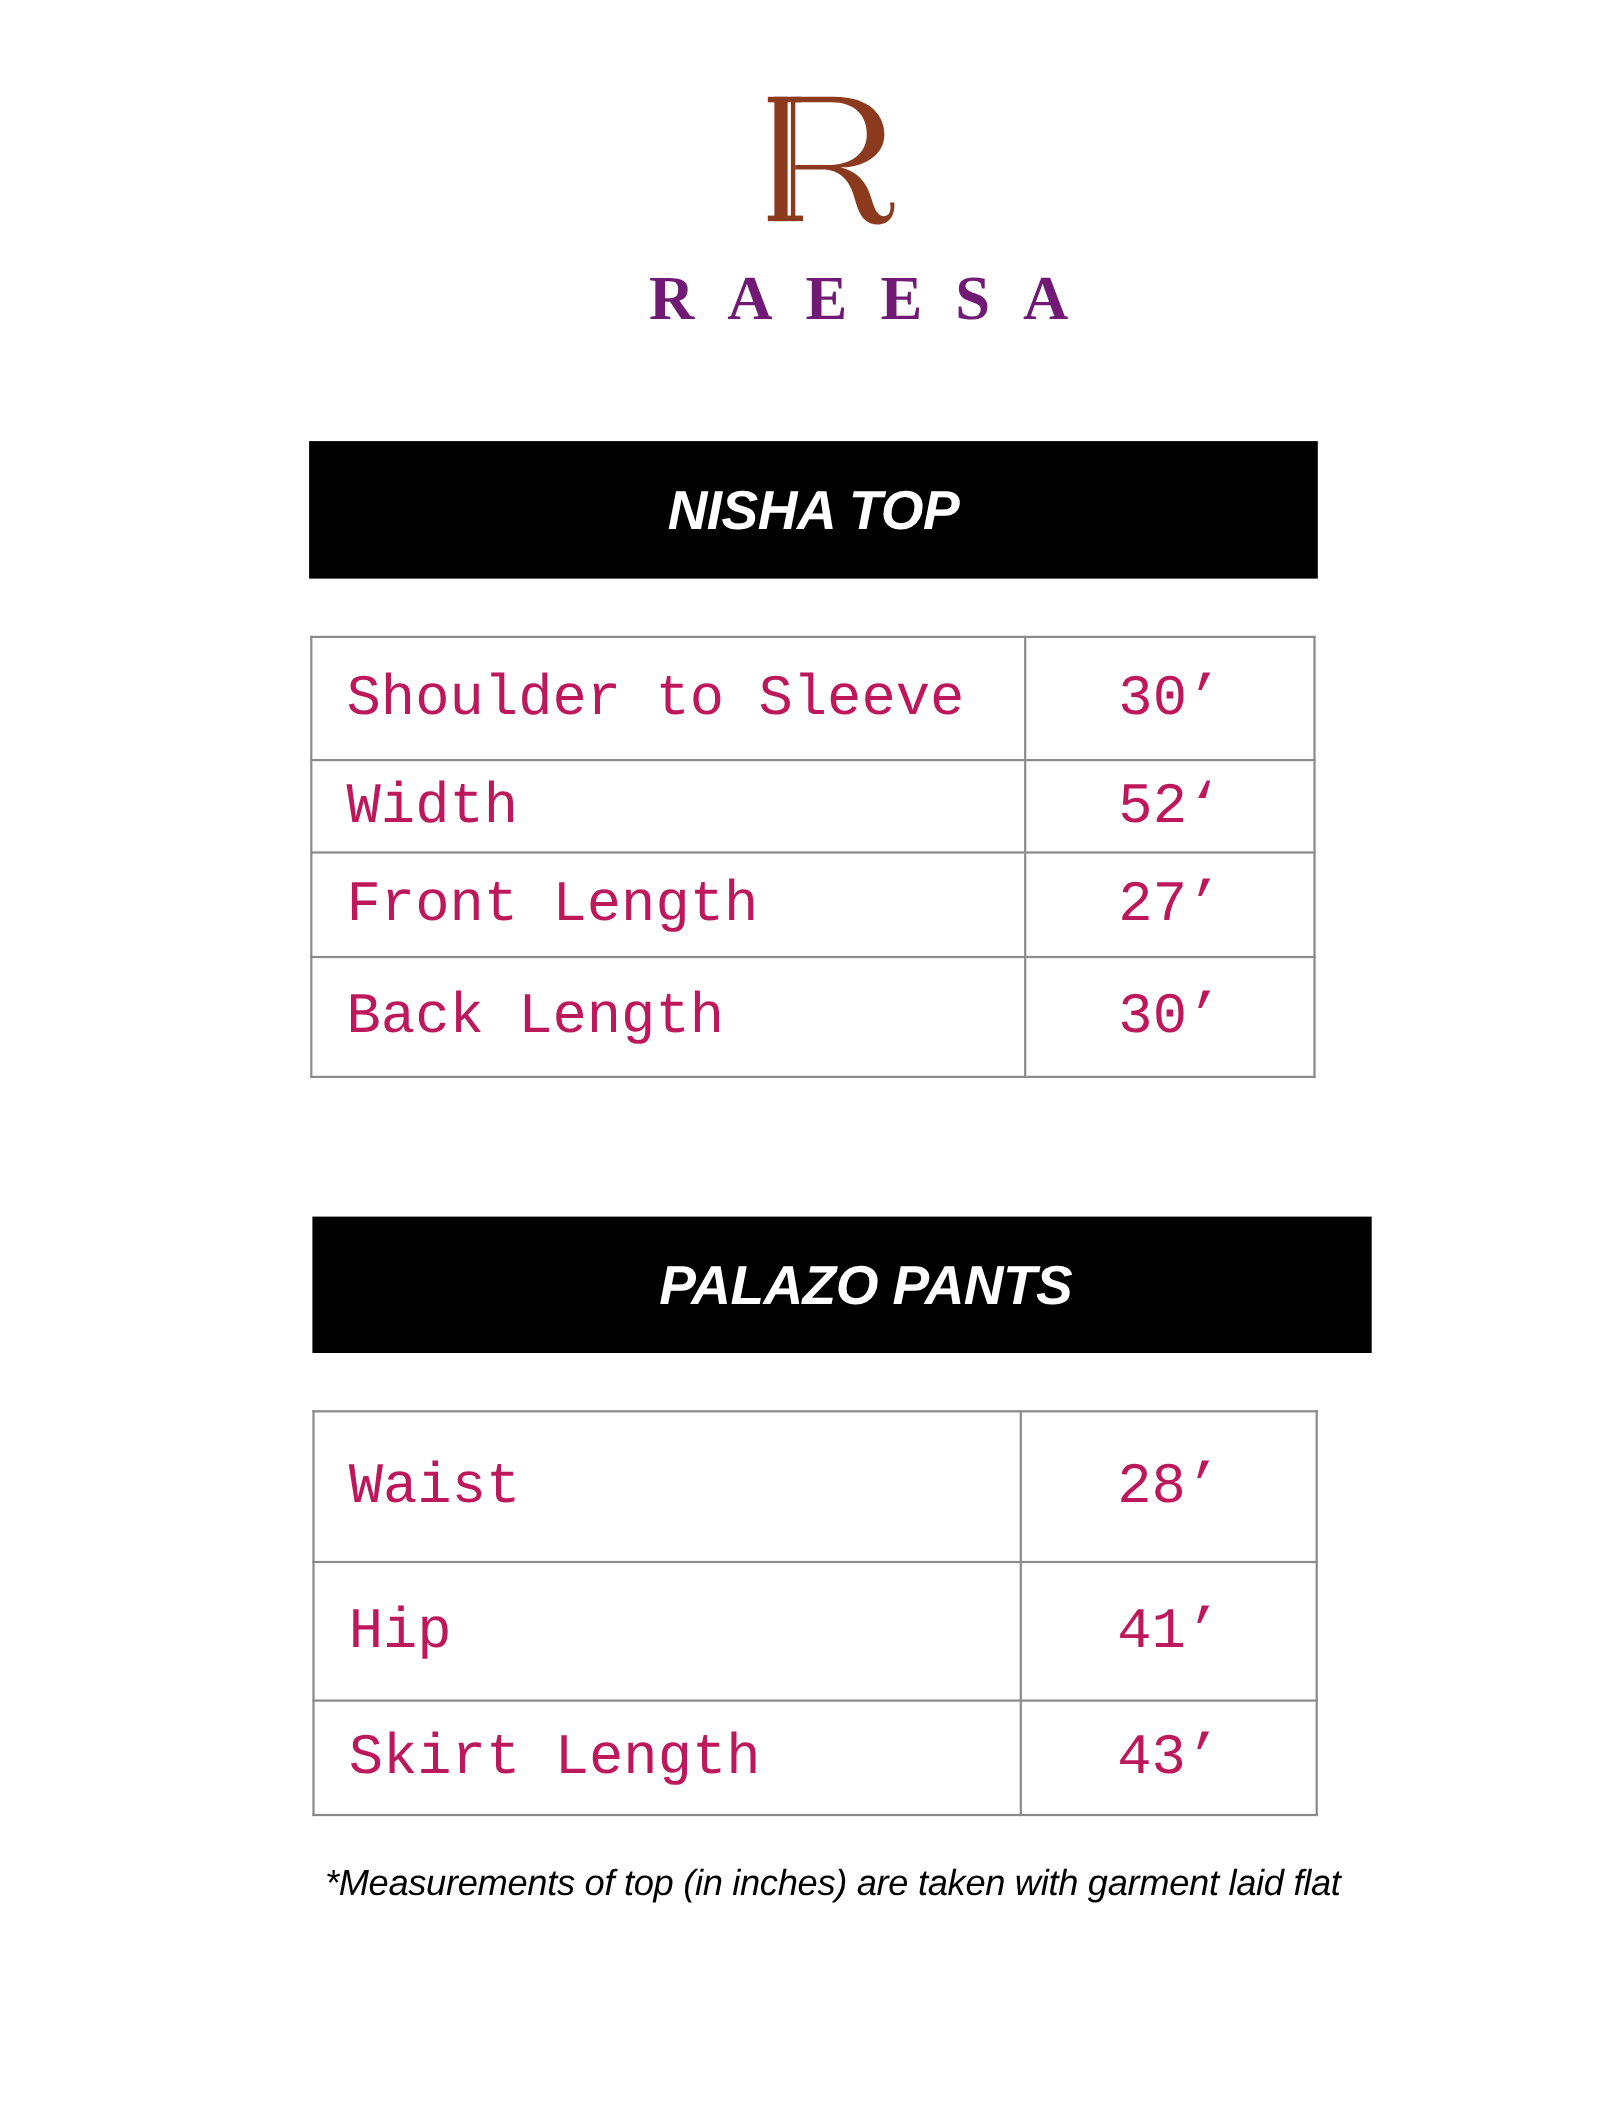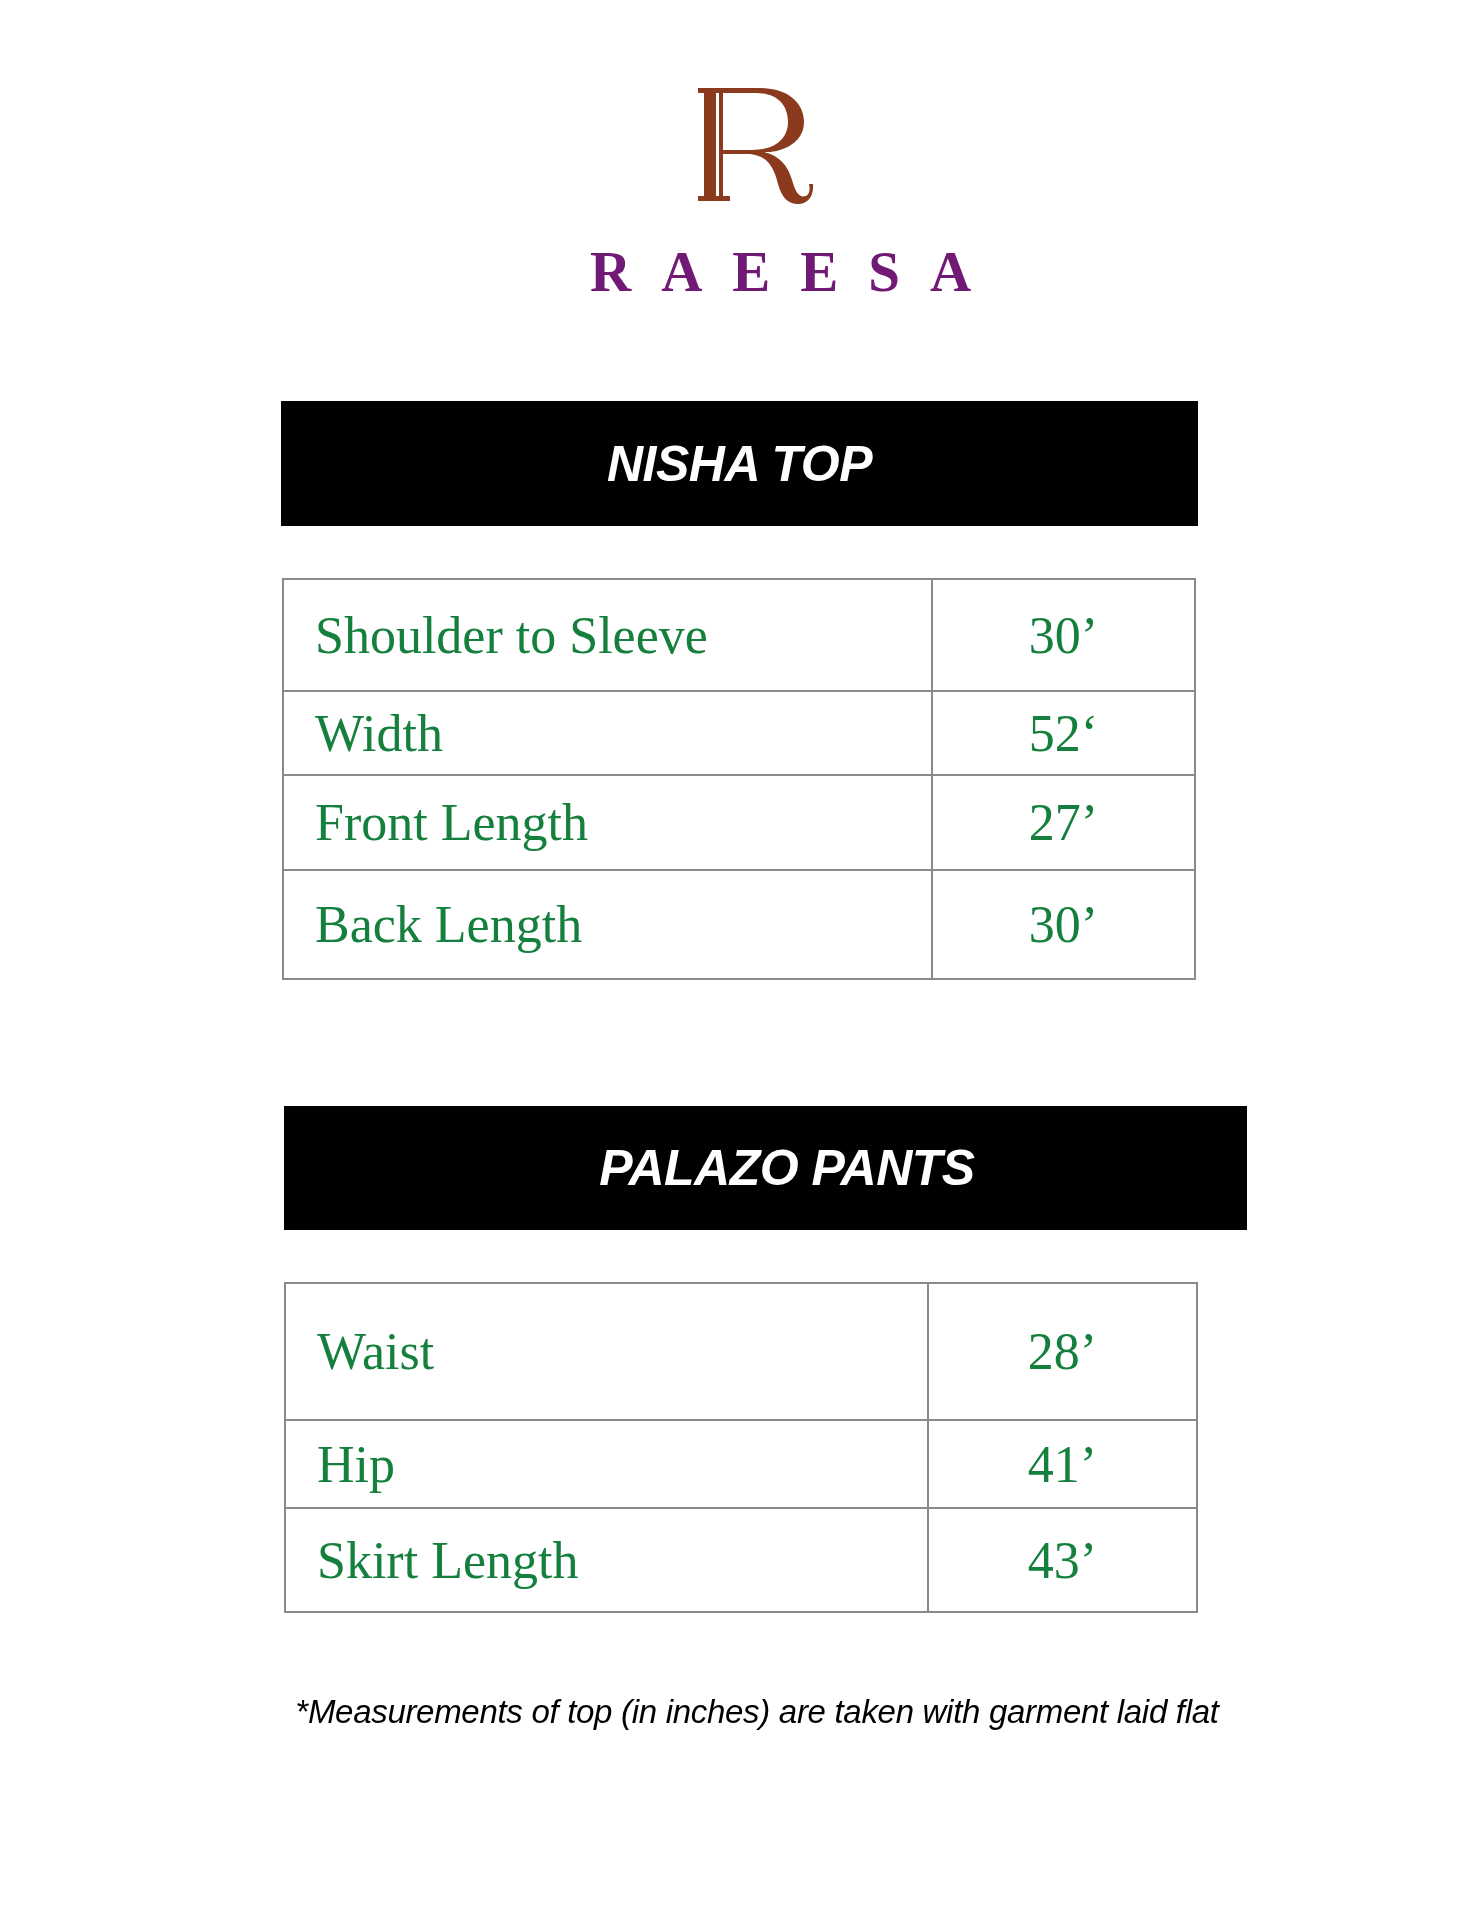--- a/index.html
+++ b/index.html
@@ -6,22 +6,22 @@
   body { width: 1476px; height: 1926px; position: relative; overflow: hidden;
          font-family: "Liberation Sans", sans-serif; color: #000; }
   .abs { position: absolute; }
   .logo-mark { left: 692px; top: 84px; width: 124px; height: 122px; }
   .brand-name { left: 560px; top: 238px; width: 390px; text-align: center;
     font-family: "Liberation Serif", serif; font-weight: bold; font-size: 57px;
     letter-spacing: 30px; padding-left: 30px; box-sizing: border-box; line-height: 68px; }
   .section-bar { background: #000; color: #fff; display: flex; align-items: center; justify-content: center;
     font-family: "Liberation Sans", sans-serif; font-weight: bold; font-size: 50px; letter-spacing: -0.5px; font-style: italic; }
   table.meas { position: absolute; border-collapse: collapse; table-layout: fixed; }
-  table.meas td { border: 2.5px solid #8a8a8a; padding: 0; font-size: 52px; font-family: Liberation Serif, serif;
-     color: #15803d; vertical-align: middle; }
+  table.meas td { border: 2.5px solid #8a8a8a; padding: 0; font-size: 52px; font-family: Liberation Mono, monospace;
+     color: #be185d; vertical-align: middle; }
   table.meas td.label { padding-left: 31px; text-align: left; }
   table.meas td.value { text-align: center; }
   .footnote { left: 200px; top: 1690px; width: 1114px; text-align: center;
     font-family: "Liberation Sans", sans-serif; font-style: italic; font-size: 33px; line-height: 44px; letter-spacing: -0.3px; }
 </style>
 </head>
 <body>
 
 <svg class="abs logo-mark" viewBox="0 0 124 122">
   <g fill="#8B3A1E">
@@ -76,21 +76,21 @@
 <table class="meas" style="left:284px; top:1282px; width:912px;">
   <colgroup>
       <col style="width:643px">
       <col style="width:269px">
     </colgroup>
   <tbody>
       <tr style="height:137px;">
     <td class="label">Waist</td>
     <td class="value">28’</td>
   </tr>
-  <tr style="height:88px;border-radius:22px;">
+  <tr style="height:126px;border-radius:22px;">
     <td class="label">Hip</td>
     <td class="value">41’</td>
   </tr>
   <tr style="height:104px;border-radius:21px;">
     <td class="label">Skirt Length</td>
     <td class="value">43’</td>
   </tr>
 </tbody>
   </table>
 

